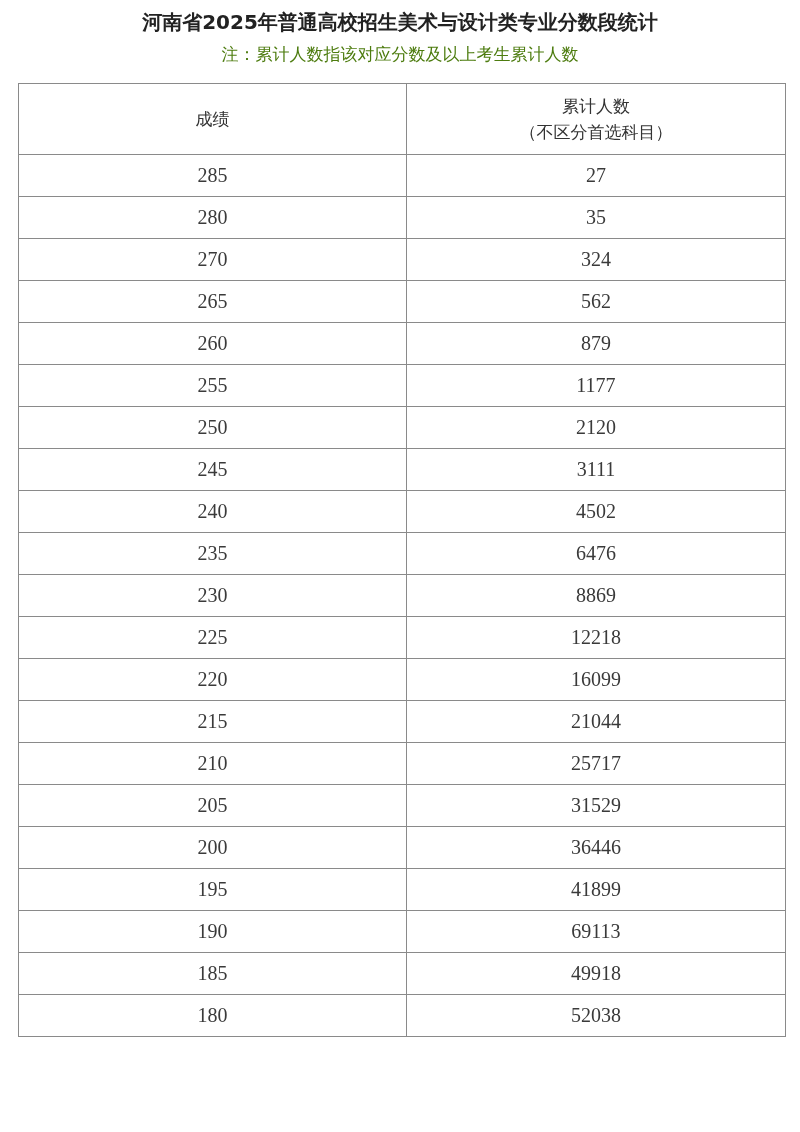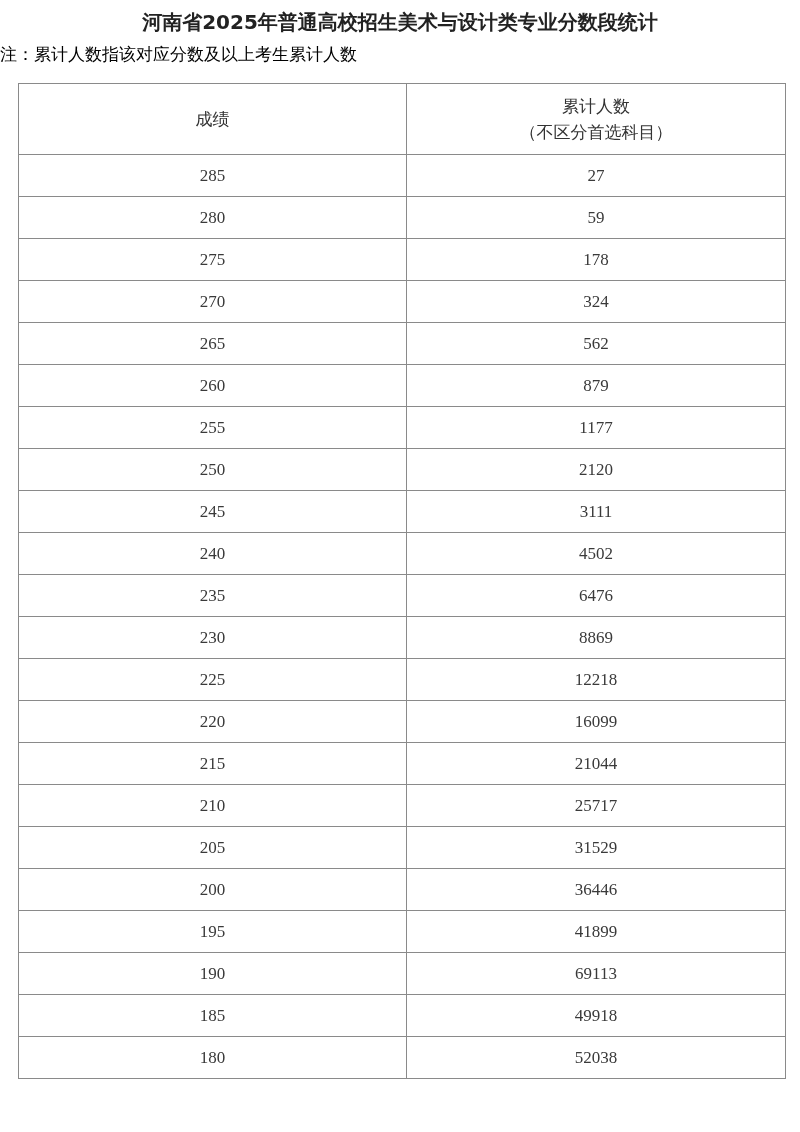--- a/index.html
+++ b/index.html
@@ -25,23 +25,23 @@
       font-weight: bold;
       color: #222222;
       line-height: 28px;
       letter-spacing: 0px;
     }
     .note {
       position: absolute;
       top: 40px;
       left: 0;
       width: 800px;
-      text-align: left;
+      text-align: center;
       font-size: 17px;
-      color: #000000;
+      color: #4d7c0f;
       line-height: 28px;
     }
     table.score-table {
       position: absolute;
       top: 83px;
       left: 18px;
       width: 767px;
       border-collapse: collapse;
       table-layout: fixed;
     }
@@ -58,21 +58,21 @@
     table.score-table thead th {
       height: 70px;
       font-weight: normal;
       font-size: 17px;
       line-height: 26px;
       color: #333333;
     }
     table.score-table tbody td {
       height: 41px;
       font-family: "Liberation Serif", "DejaVu Serif", serif;
-      font-size: 17px;
+      font-size: 20px;
       margin-left: 12px;
     }
   </style>
 </head>
 <body>
 
 <div class="title">河南省2025年普通高校招生美术与设计类专业分数段统计</div>
 <div class="note">注：累计人数指该对应分数及以上考生累计人数</div>
 
 <table class="score-table">
@@ -91,25 +91,21 @@
       </th>
     </tr>
   </thead>
   <tbody id="table-body">
   <tr>
         <td>285</td>
         <td>27</td>
       </tr>
       <tr>
         <td>280</td>
-        <td>59</td>
-      </tr>
-      <tr>
-        <td>275</td>
-        <td>178</td>
+        <td>35</td>
       </tr>
       <tr>
         <td>270</td>
         <td>324</td>
       </tr>
       <tr>
         <td>265</td>
         <td>562</td>
       </tr>
       <tr>

